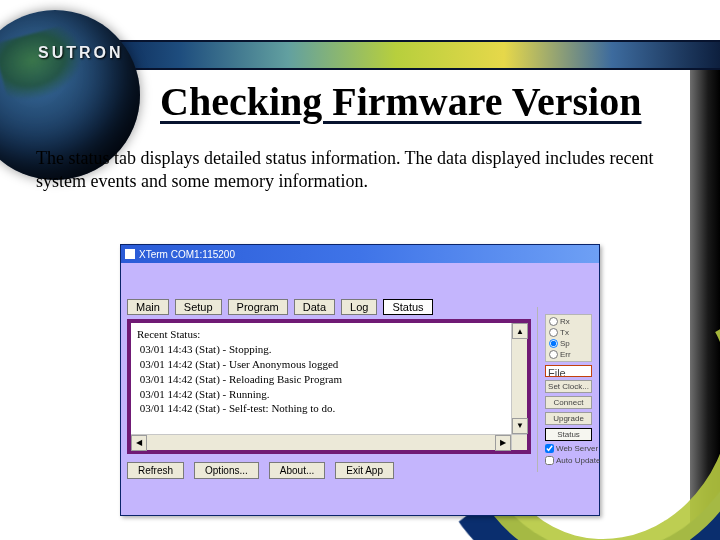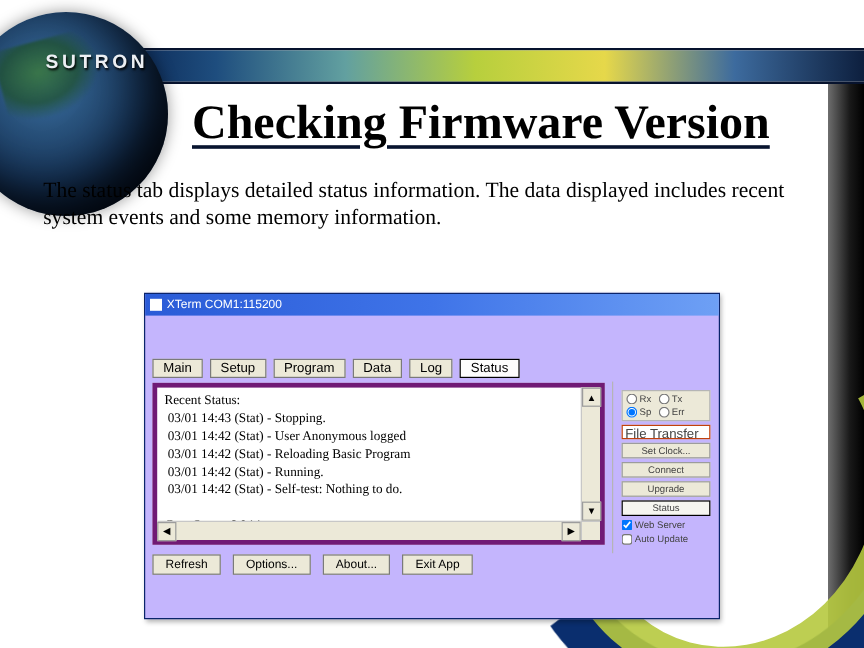--- a/index.html
+++ b/index.html
@@ -238,21 +238,21 @@
   .action-btn {
     background: #ece9d8;
     border: 1px solid #7a7a7a;
     padding: 2px 10px;
     font-size: 10px;
     cursor: pointer;
   }
 
   
   .xterm-side {
-    width: 89px;
+    width: 62px;
     border-left: 1px solid #b5b5b5;
     padding: 7px;
     display: flex;
     flex-direction: column;
     gap: 3px;
     font-size: 8px;
     color: #444;
   }
   .side-group {
     border: 1px solid #b5b5b5;

